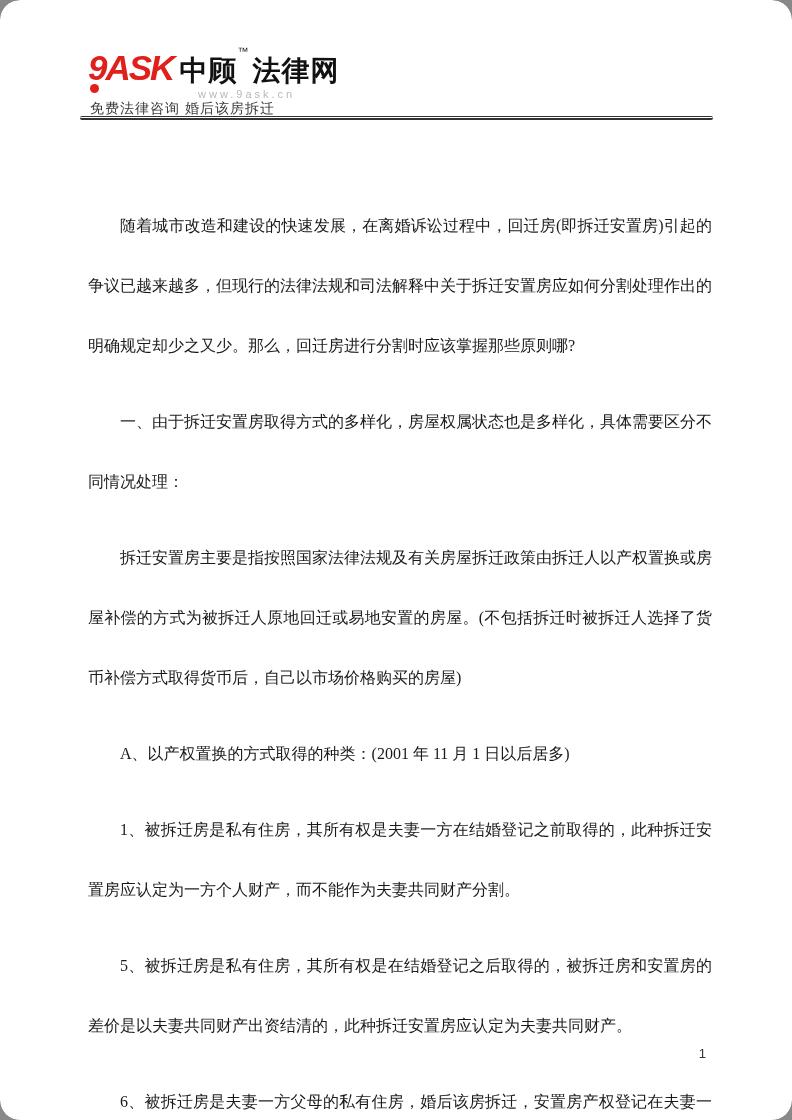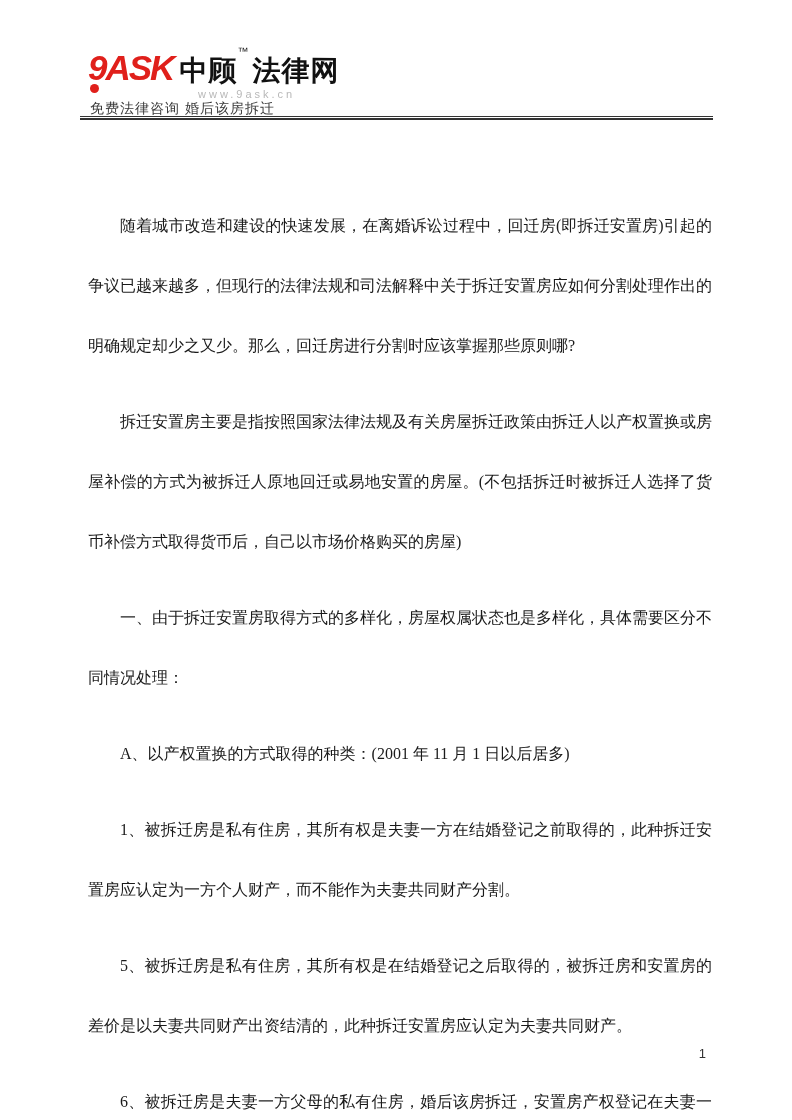--- a/index.html
+++ b/index.html
@@ -1,15 +1,15 @@
 <!DOCTYPE html>
 <html><head>
 <meta charset="utf-8">
 <style>
-  * { box-sizing: border-box; }
+  * { box-sizing: border-box; border-radius: 20px; }
   html, body { margin: 0; padding: 0; background: #888; }
   .page {
     position: relative;
     width: 792px;
     height: 1120px;
     margin: 0 auto;
     background: #ffffff;
     font-family: "Liberation Serif", serif;
     color: #1a1a1a;
     overflow: hidden;
@@ -148,22 +148,22 @@
       <span class="logo-dot"></span>
     </span><span class="logo-cn">中顾</span><span class="logo-tm">™</span><span class="logo-cn2">法律网</span>
   </div>
   <div class="logo-url">www.9ask.cn</div>
   <div class="logo-tagline">免费法律咨询 婚后该房拆迁</div>
   <div class="header-rule"></div>
 
 
   <div class="doc-body">
     <p>随着城市改造和建设的快速发展，在离婚诉讼过程中，回迁房(即拆迁安置房)引起的争议已越来越多，但现行的法律法规和司法解释中关于拆迁安置房应如何分割处理作出的明确规定却少之又少。那么，回迁房进行分割时应该掌握那些原则哪?</p>
+    <p>一、由于拆迁安置房取得方式的多样化，房屋权属状态也是多样化，具体需要区分不同情况处理：</p>
     <p>拆迁安置房主要是指按照国家法律法规及有关房屋拆迁政策由拆迁人以产权置换或房屋补偿的方式为被拆迁人原地回迁或易地安置的房屋。(不包括拆迁时被拆迁人选择了货币补偿方式取得货币后，自己以市场价格购买的房屋)</p>
-    <p>一、由于拆迁安置房取得方式的多样化，房屋权属状态也是多样化，具体需要区分不同情况处理：</p>
     <p>A、以产权置换的方式取得的种类：(2001 年 11 月 1 日以后居多)</p>
     <p>1、被拆迁房是私有住房，其所有权是夫妻一方在结婚登记之前取得的，此种拆迁安置房应认定为一方个人财产，而不能作为夫妻共同财产分割。</p>
     <p>5、被拆迁房是私有住房，其所有权是在结婚登记之后取得的，被拆迁房和安置房的差价是以夫妻共同财产出资结清的，此种拆迁安置房应认定为夫妻共同财产。</p>
     <p>6、被拆迁房是夫妻一方父母的私有住房，婚后该房拆迁，安置房产权登记在夫妻一方名下，被拆迁房与安置房产权调换之间的差价是以夫妻共同财产出资结清的，拆迁安置房应认定为夫妻共同财产。原被拆迁私有住房的评估价值可参考《婚姻法司法解释(二)》</p>
   </div>
 
   <div class="page-number">1</div>
 
 </div>
 

